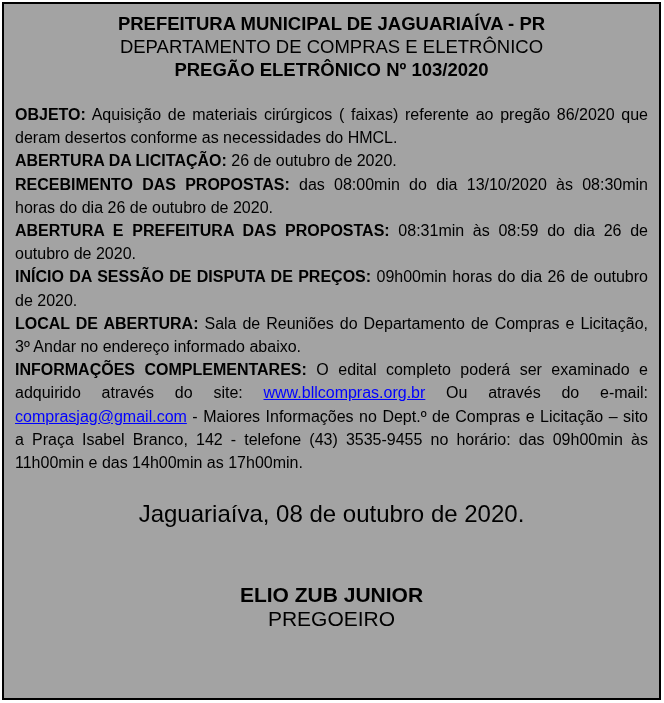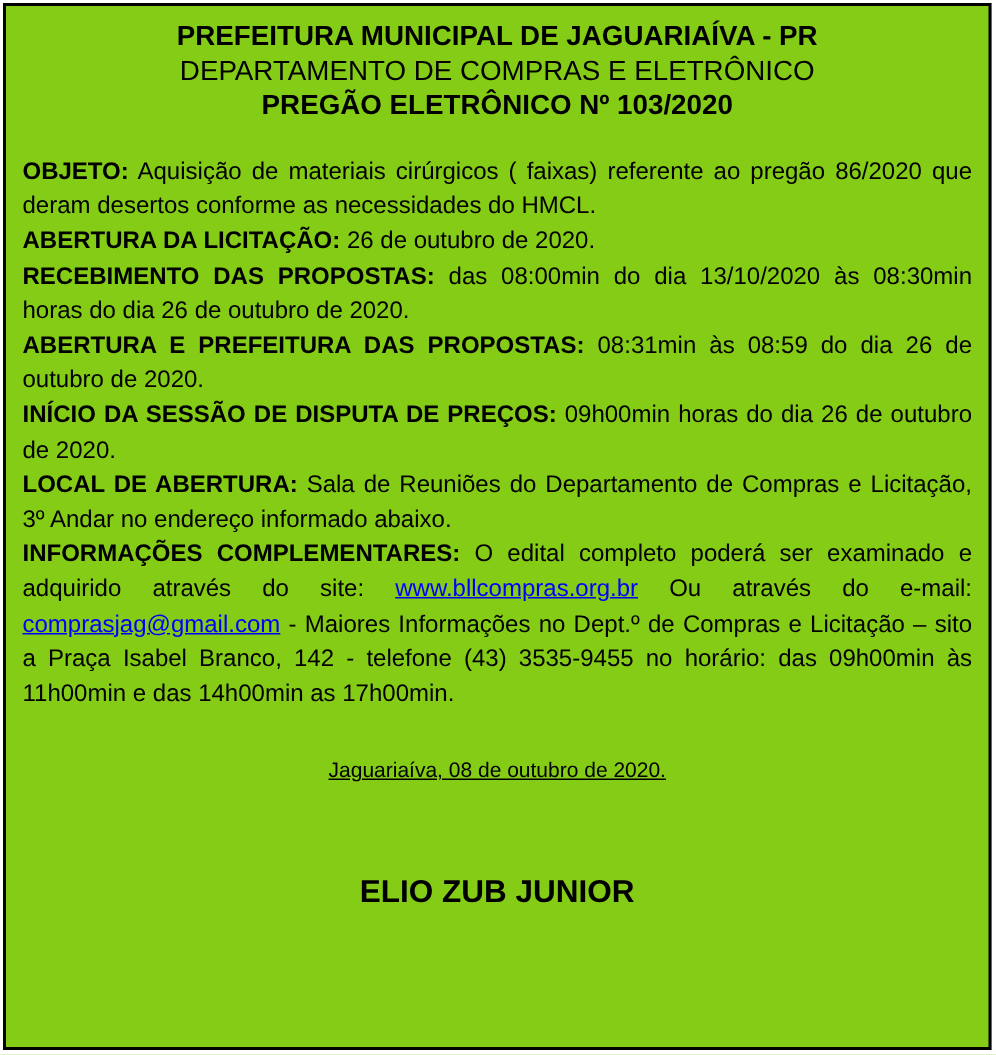--- a/index.html
+++ b/index.html
@@ -14,21 +14,21 @@
     font-family: "Liberation Sans", sans-serif;
     color: #000000;
   }
   .doc-frame {
     position: absolute;
     left: 2px;
     top: 2px;
     right: 3px;
     bottom: 3px;
     border: 2px solid #000000;
-    background: #84cc16;
+    background: #a3a3a3;
     box-sizing: border-box;
     padding: 8px 11px 0 11px;
     overflow: hidden;
   }
   .header {
     text-align: center;
     font-size: 18.5px;
     line-height: 23px;
   }
   .header .h-line { white-space: nowrap; }
@@ -44,23 +44,22 @@
   }
   .item .label { font-weight: bold; }
   a.doc-link {
     color: #0000ff;
     text-decoration: underline;
     cursor: pointer;
   }
   .date-line {
     margin: 28px 0 0 0;
     text-align: center;
-    font-size: 14px;
+    font-size: 24px;
     line-height: 23px;
-    text-decoration: underline;
   }
   .signature {
     margin-top: 58px;
     text-align: center;
     font-size: 21px;
     line-height: 24px;
   }
 </style>
 </head>
 <body>
@@ -80,15 +79,16 @@
     <p class="item"><span class="label">ABERTURA E PREFEITURA DAS PROPOSTAS:</span> <span>08:31min às 08:59 do dia 26 de outubro de 2020.</span></p>
     <p class="item"><span class="label">INÍCIO DA SESSÃO DE DISPUTA DE PREÇOS:</span> <span>09h00min horas do dia 26 de outubro de 2020.</span></p>
     <p class="item"><span class="label">LOCAL DE ABERTURA:</span> <span>Sala de Reuniões do Departamento de Compras e Licitação, 3º Andar no endereço informado abaixo.</span></p>
     <p class="item"><span class="label">INFORMAÇÕES COMPLEMENTARES:</span> <span>O edital completo poderá ser examinado e adquirido através do site:</span> <a class="doc-link" href="#">www.bllcompras.org.br</a> <span>Ou através do e-mail:</span> <a class="doc-link" href="#">comprasjag@gmail.com</a> <span>- Maiores Informações no Dept.º de Compras e Licitação – sito a Praça Isabel Branco, 142 - telefone (43) 3535-9455 no horário: das 09h00min às 11h00min e das 14h00min as 17h00min.</span></p>
   </div>
 
   <p class="date-line">Jaguariaíva, 08 de outubro de 2020.</p>
 
   <div class="signature">
     <div class="bold">ELIO ZUB JUNIOR</div>
+    <div>PREGOEIRO</div>
   </div>
 
 </div>
 
 </body></html>

